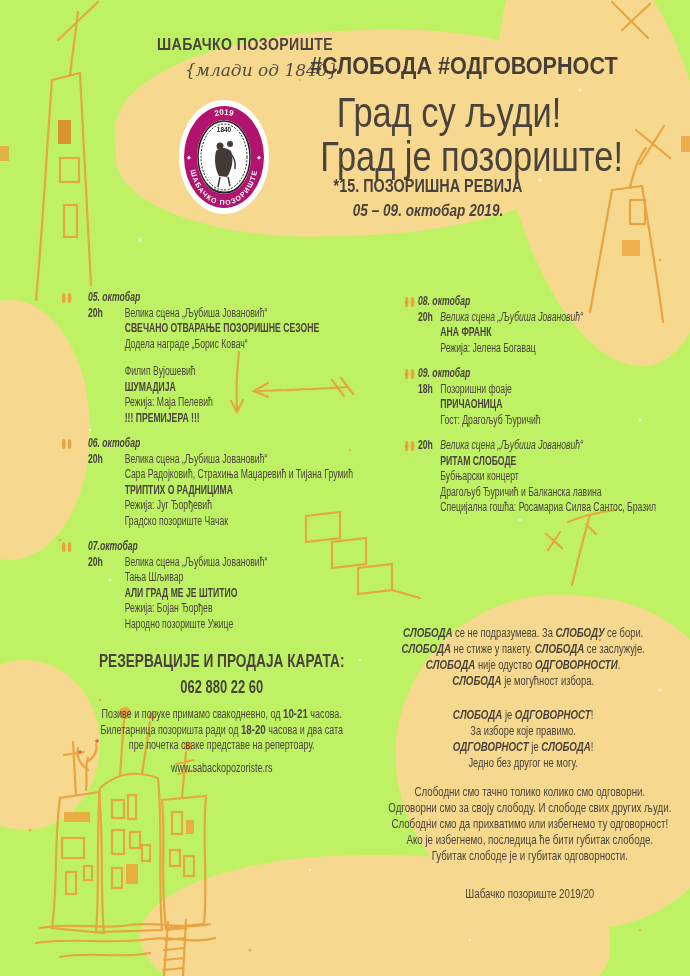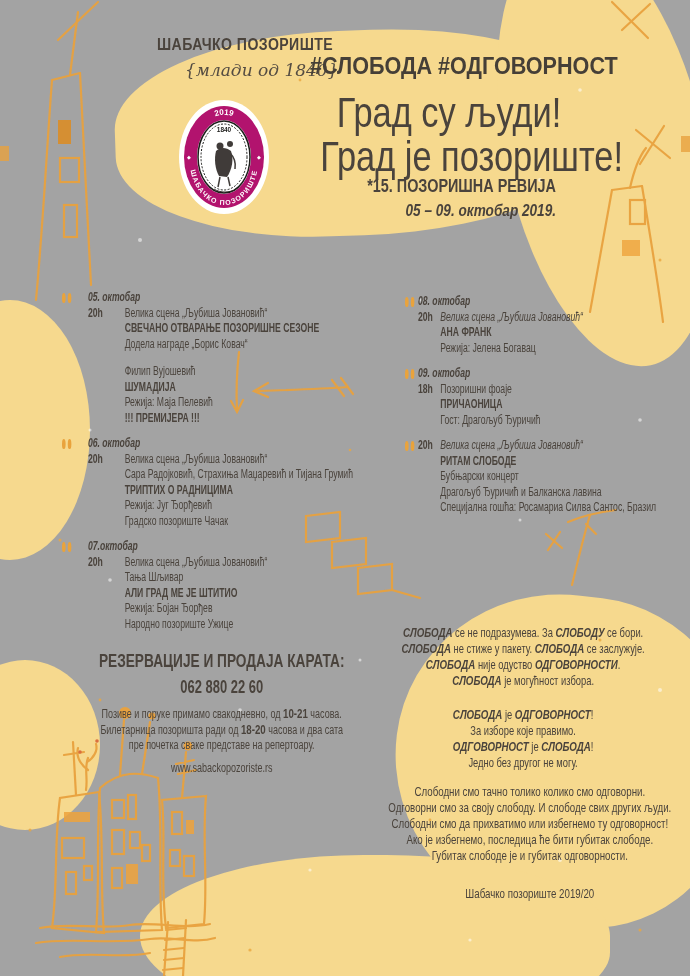--- a/index.html
+++ b/index.html
@@ -1,31 +1,31 @@
 <!DOCTYPE html>
 <html><head>
 <meta charset="utf-8">
 <style>
   html,body{margin:0;padding:0;background:#d8d2c4;}
   .poster{
     position:relative;width:690px;height:976px;margin:0 auto;
-    background:#a3a3a3;overflow:hidden;
+    background:#bef264;overflow:hidden;
     font-family:"Liberation Sans",sans-serif;color:#4a433c;
   }
   .blob{position:absolute;background:#f6d98e;border-radius:50%;z-index:0;}
   .doodles{position:absolute;left:0;top:0;z-index:1;pointer-events:none;}
   .layer{position:absolute;z-index:2;}
 
   
   .theater-name{font-weight:700;font-size:16px;letter-spacing:.5px;transform:scaleX(.88);transform-origin:0 0;white-space:nowrap;}
   .tagline{font-family:"DejaVu Serif",serif;font-style:italic;font-size:17px;color:#544c42;white-space:nowrap;}
   .hashtags{font-weight:700;font-size:24px;text-align:center;transform:scaleX(.9);transform-origin:50% 0;white-space:nowrap;color:#453f37;}
   .titles{text-align:center;transform:scaleX(.8);transform-origin:50% 0;}
   .title-line{font-size:43px;line-height:44px;font-weight:400;color:#4a433c;white-space:nowrap;}
-  .fest{text-align:right;}
+  .fest{text-align:center;}
   .fest-title{font-size:18px;font-weight:700;transform:scaleX(.8);transform-origin:50% 0;white-space:nowrap;}
   .fest-dates{font-size:17px;font-weight:700;font-style:italic;margin-top:4px;transform:scaleX(.8);transform-origin:50% 0;white-space:nowrap;}
 
   
   .col{transform:scaleX(.72);transform-origin:0 0;font-size:12px;line-height:15.5px;}
   .entry{position:relative;padding-left:36px;margin-bottom:10px;}
   .rcol .entry{padding-left:18px;}
   .entry.tight{margin-bottom:6px;}
   .marker{position:absolute;left:0;top:3px;display:inline-flex;gap:3px;}
   .marker i{display:block;width:5px;height:10px;background:#e9a33c;border-radius:50% 50% 45% 45%;}

